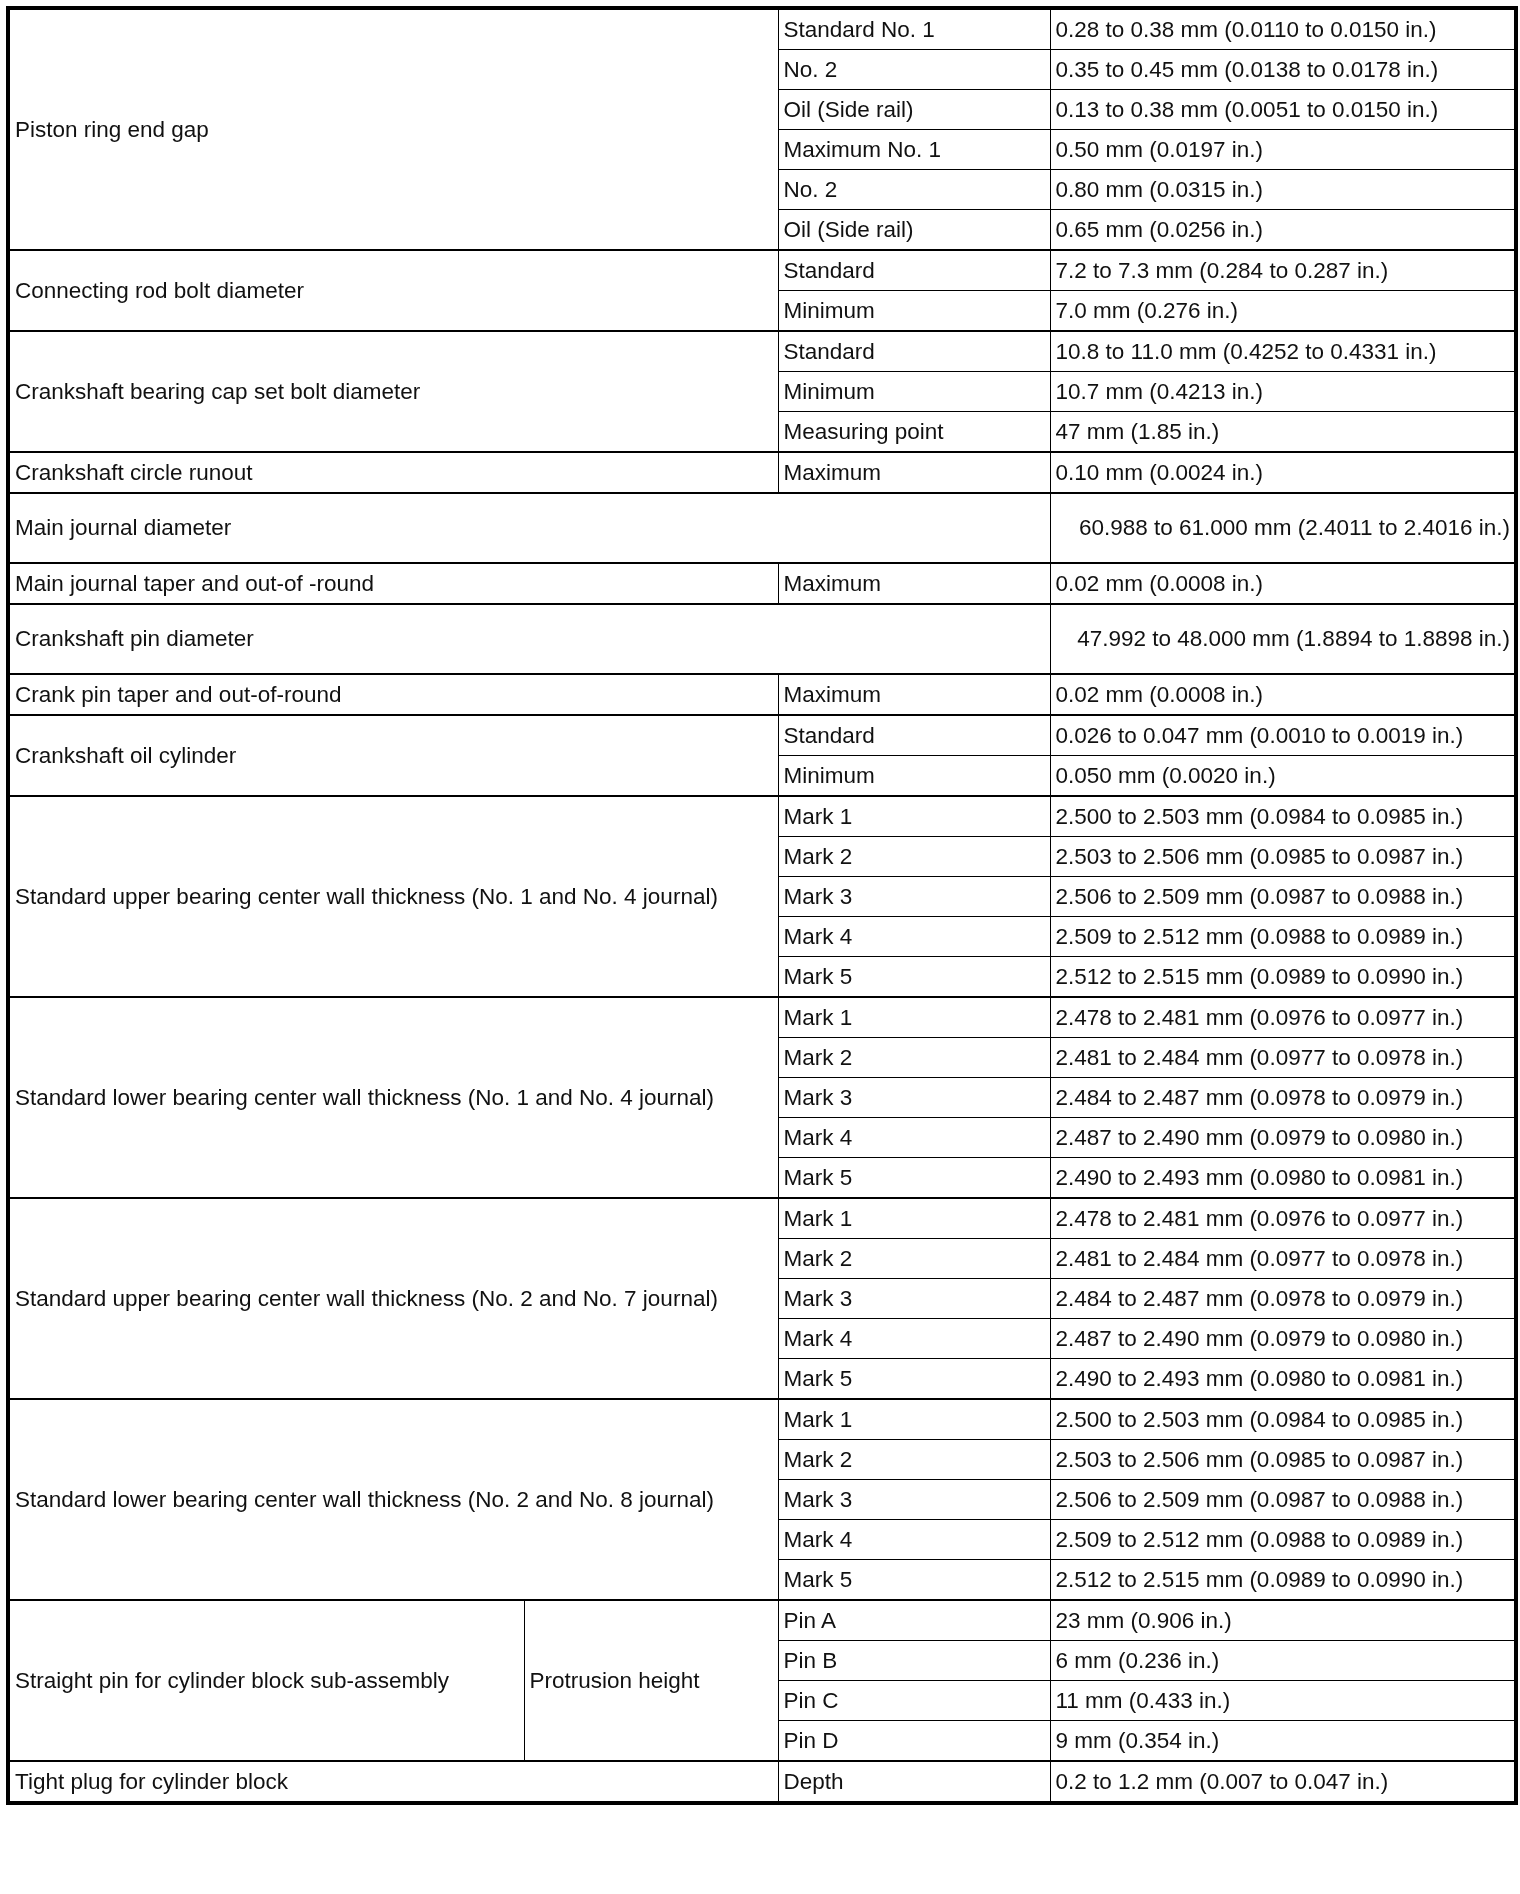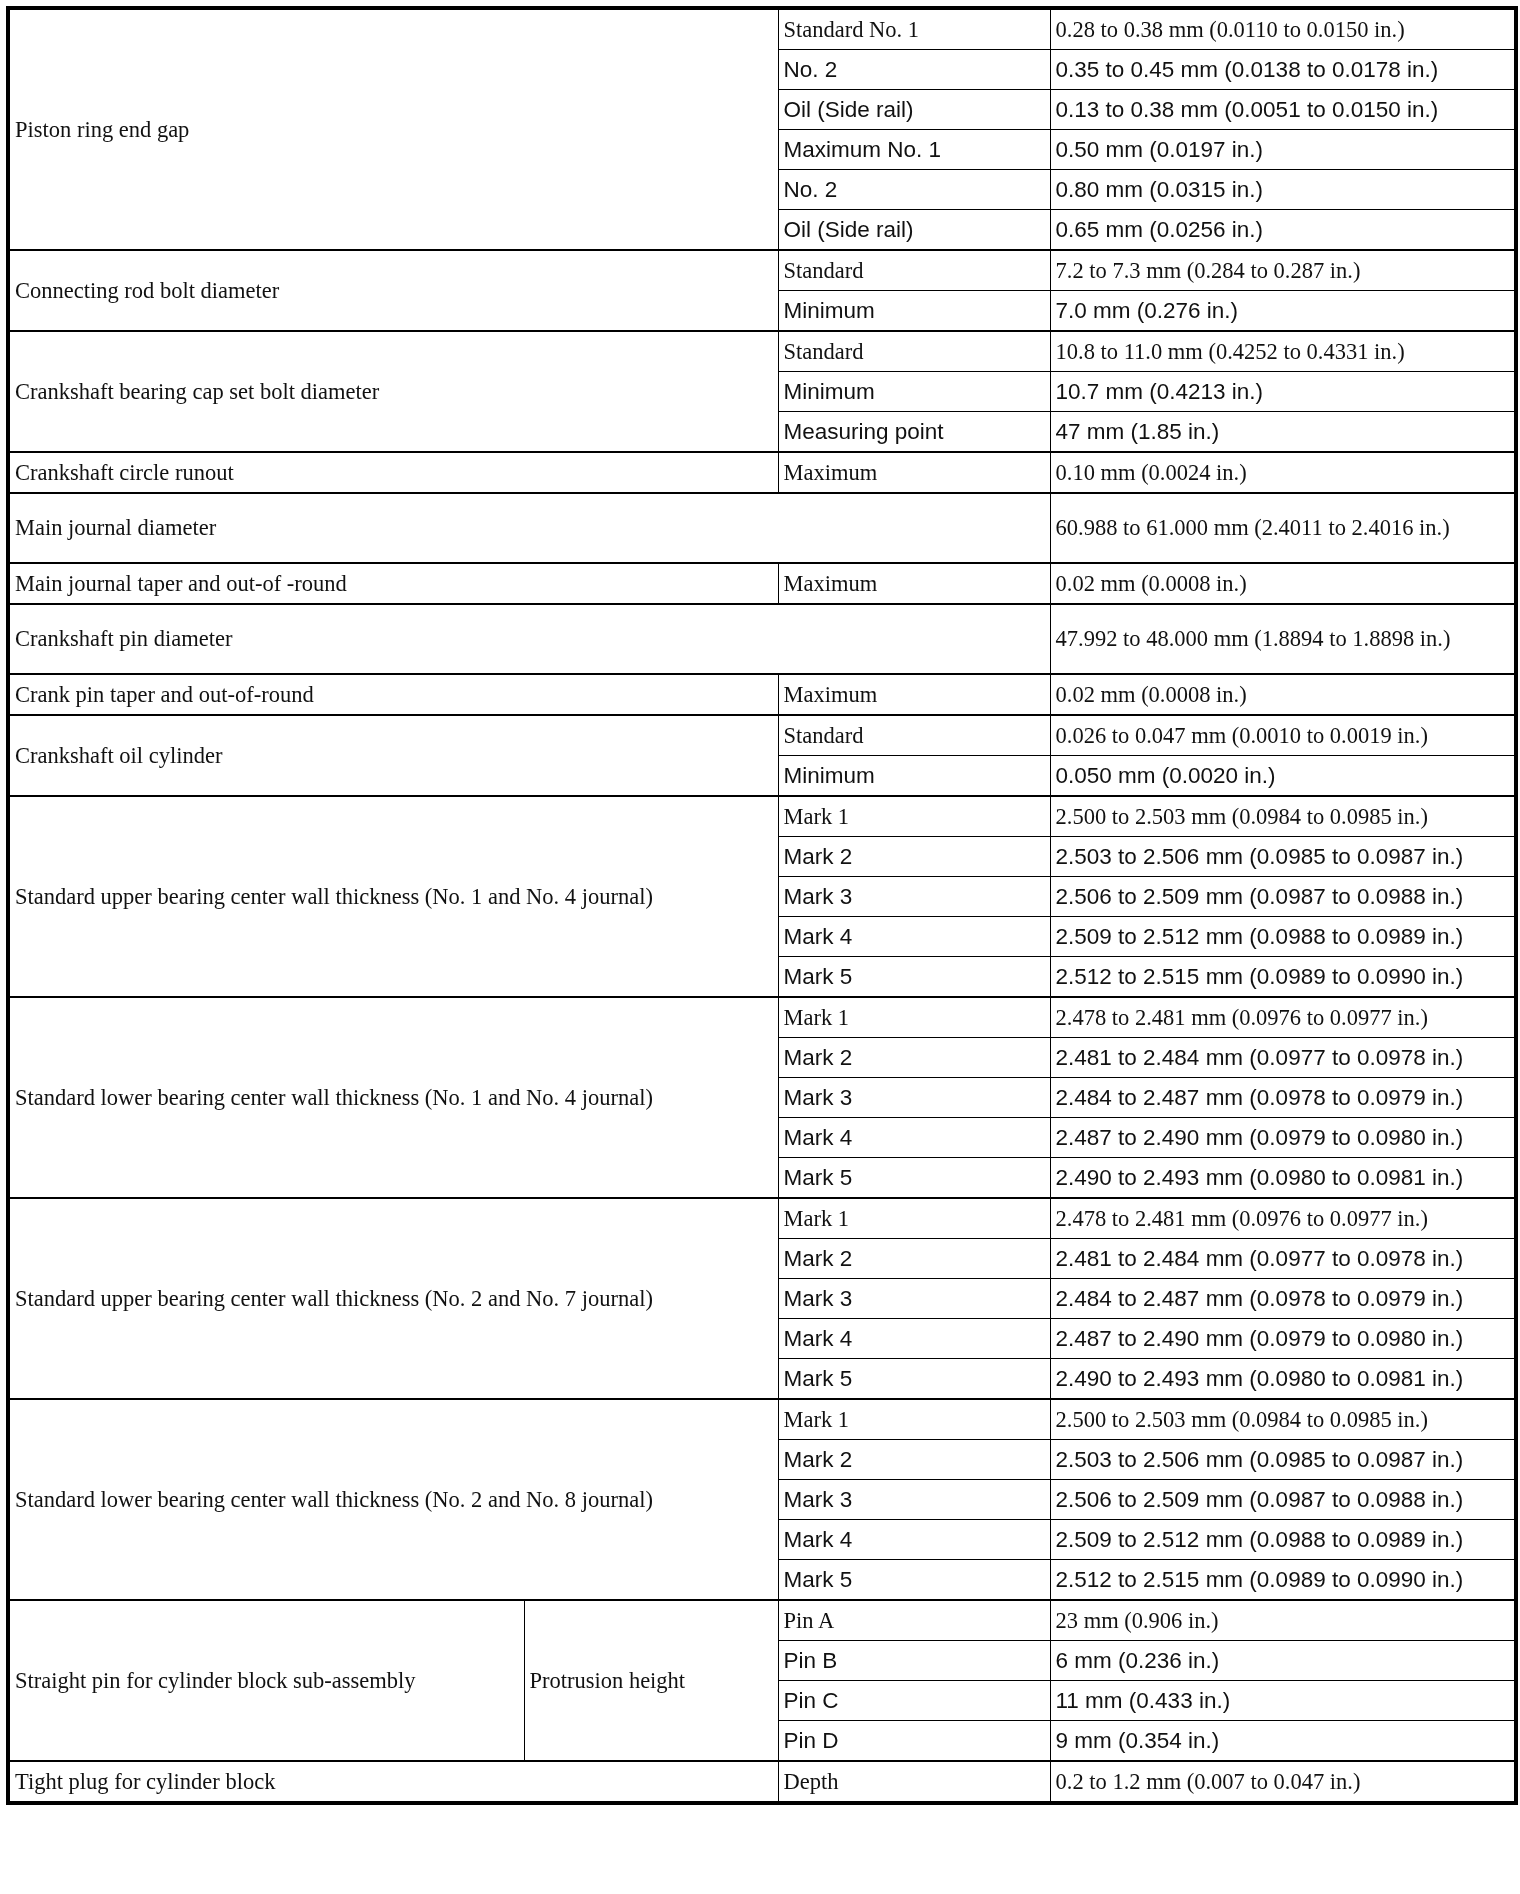--- a/index.html
+++ b/index.html
@@ -16,22 +16,22 @@
   }
   table.spec td {
     border: 1.5px solid #000;
     padding: 0 4px 0 5px;
     height: 39px;
     line-height: 28px;
     vertical-align: middle;
     white-space: normal;
   }
   table.spec td.v { white-space: nowrap; }
-  table.spec td.v.wrapv { white-space: normal; height: 68px; }
-  table.spec tr.grp td { border-top-width: 2.5px; font-family: Liberation Serif, serif; }
+  table.spec td.v.wrapv { white-space: normal; height: 68px; text-align: right; }
+  table.spec tr.grp td { border-top-width: 2.5px; }
 </style>
 </head>
 <body>
 
 <div class="wrap">
 <table class="spec">
   <colgroup>
     <col style="width:516px">
     <col style="width:254px">
     <col style="width:272px">

